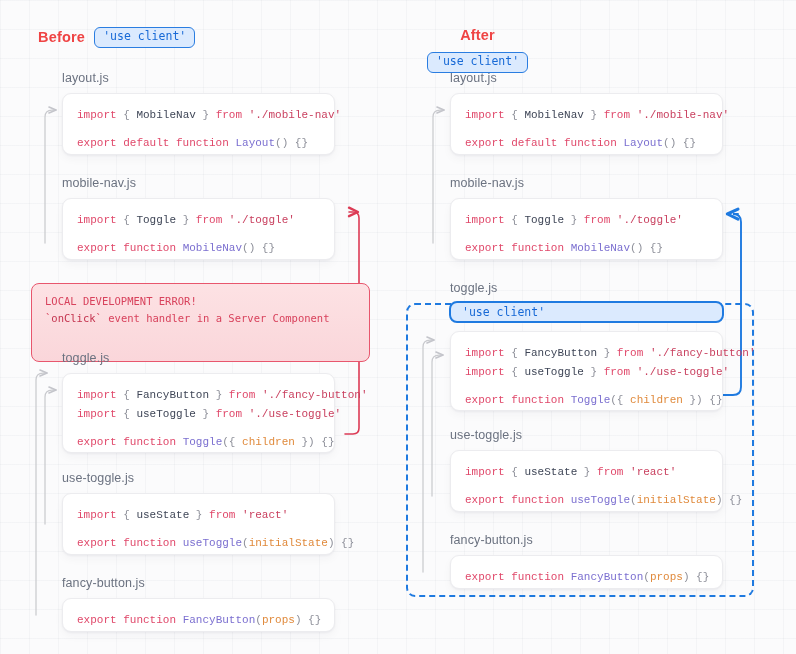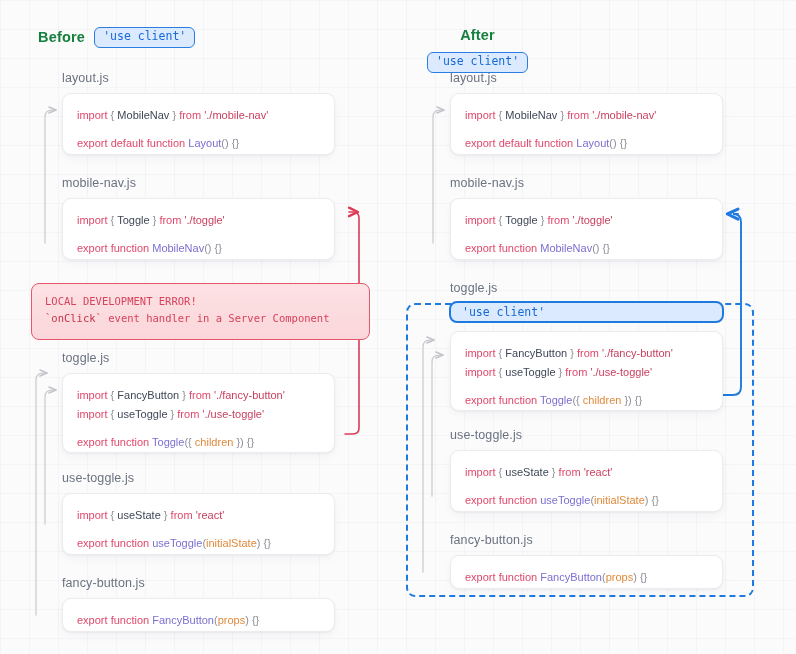--- a/index.html
+++ b/index.html
@@ -17,21 +17,21 @@
       linear-gradient(to right, rgba(120,130,150,0.055) 1px, transparent 1px),
       linear-gradient(to bottom, rgba(120,130,150,0.055) 1px, transparent 1px);
     background-size:29px 29px;
     pointer-events:none;
   }
   .stage{position:absolute;inset:0;}
 
   
   .col-head{position:absolute;display:flex;align-items:center;gap:9px;}
   .col-head .title{
-    font-size:14.5px;font-weight:bold;color:#15803d;letter-spacing:.2px;
+    font-size:14.5px;font-weight:bold;color:#ef4444;letter-spacing:.2px;
   }
   .badge{
     font-family:"DejaVu Sans Mono","Liberation Mono",monospace;
     font-size:11.5px;color:#1769d6;
     background:#dbeafe;border:1.6px solid #2a7de1;border-radius:6px;
     padding:3px 8px 4px;line-height:1;white-space:nowrap;
   }
 
   
   .file-label{
@@ -41,21 +41,21 @@
 
   
   .code-card{
     position:absolute;
     background:#ffffff;
     border:1px solid #ececef;
     border-radius:9px;
     box-shadow:0 1px 2px rgba(30,35,60,.05),0 4px 10px rgba(30,35,60,.035);
     box-sizing:border-box;
     padding:12px 14px;
-    font-family:Liberation Sans, sans-serif;
+    font-family:Liberation Mono, monospace;
     font-size:11px;
     line-height:19px;
     white-space:nowrap;
   }
   .code-card .ln{height:19px;}
   .code-card .gap{height:9px;}
 
   
   .kw{color:#e0486a;}
   .pun{color:#8d8f99;}
@@ -152,21 +152,21 @@
       <div class="ln"><span class="kw">export default function</span><span class="pun"> </span><span class="fn">Layout</span><span class="pun">() {}</span></div>
     </div>
 
   <div class="file-label" style="left:62px;top:176px;">mobile-nav.js</div>
   <div class="code-card" style="left:62px;top:198px;width:273px;height:62px;">
       <div class="ln"><span class="kw">import</span><span class="pun"> { </span><span class="id">Toggle</span><span class="pun"> } </span><span class="kw">from</span><span class="pun"> </span><span class="str">'./toggle'</span></div>
       <div class="gap"></div>
       <div class="ln"><span class="kw">export function</span><span class="pun"> </span><span class="fn">MobileNav</span><span class="pun">() {}</span></div>
     </div>
 
-  <div class="error-box" style="left:31px;top:283px;width:339px;height:57px;">
+  <div class="error-box" style="left:31px;top:283px;width:339px;height:79px;">
     <div>LOCAL DEVELOPMENT ERROR!</div>
     <div><span>`</span><b>onClick</b><span>` event handler in a Server Component</span></div>
   </div>
 
   <div class="file-label" style="left:62px;top:351px;">toggle.js</div>
   <div class="code-card" style="left:62px;top:373px;width:273px;height:80px;">
       <div class="ln"><span class="kw">import</span><span class="pun"> { </span><span class="id">FancyButton</span><span class="pun"> } </span><span class="kw">from</span><span class="pun"> </span><span class="str">'./fancy-button'</span></div>
       <div class="ln"><span class="kw">import</span><span class="pun"> { </span><span class="id">useToggle</span><span class="pun"> } </span><span class="kw">from</span><span class="pun"> </span><span class="str">'./use-toggle'</span></div>
       <div class="gap"></div>
       <div class="ln"><span class="kw">export function</span><span class="pun"> </span><span class="fn">Toggle</span><span class="pun">({ </span><span class="arg">children</span><span class="pun"> }) {}</span></div>

